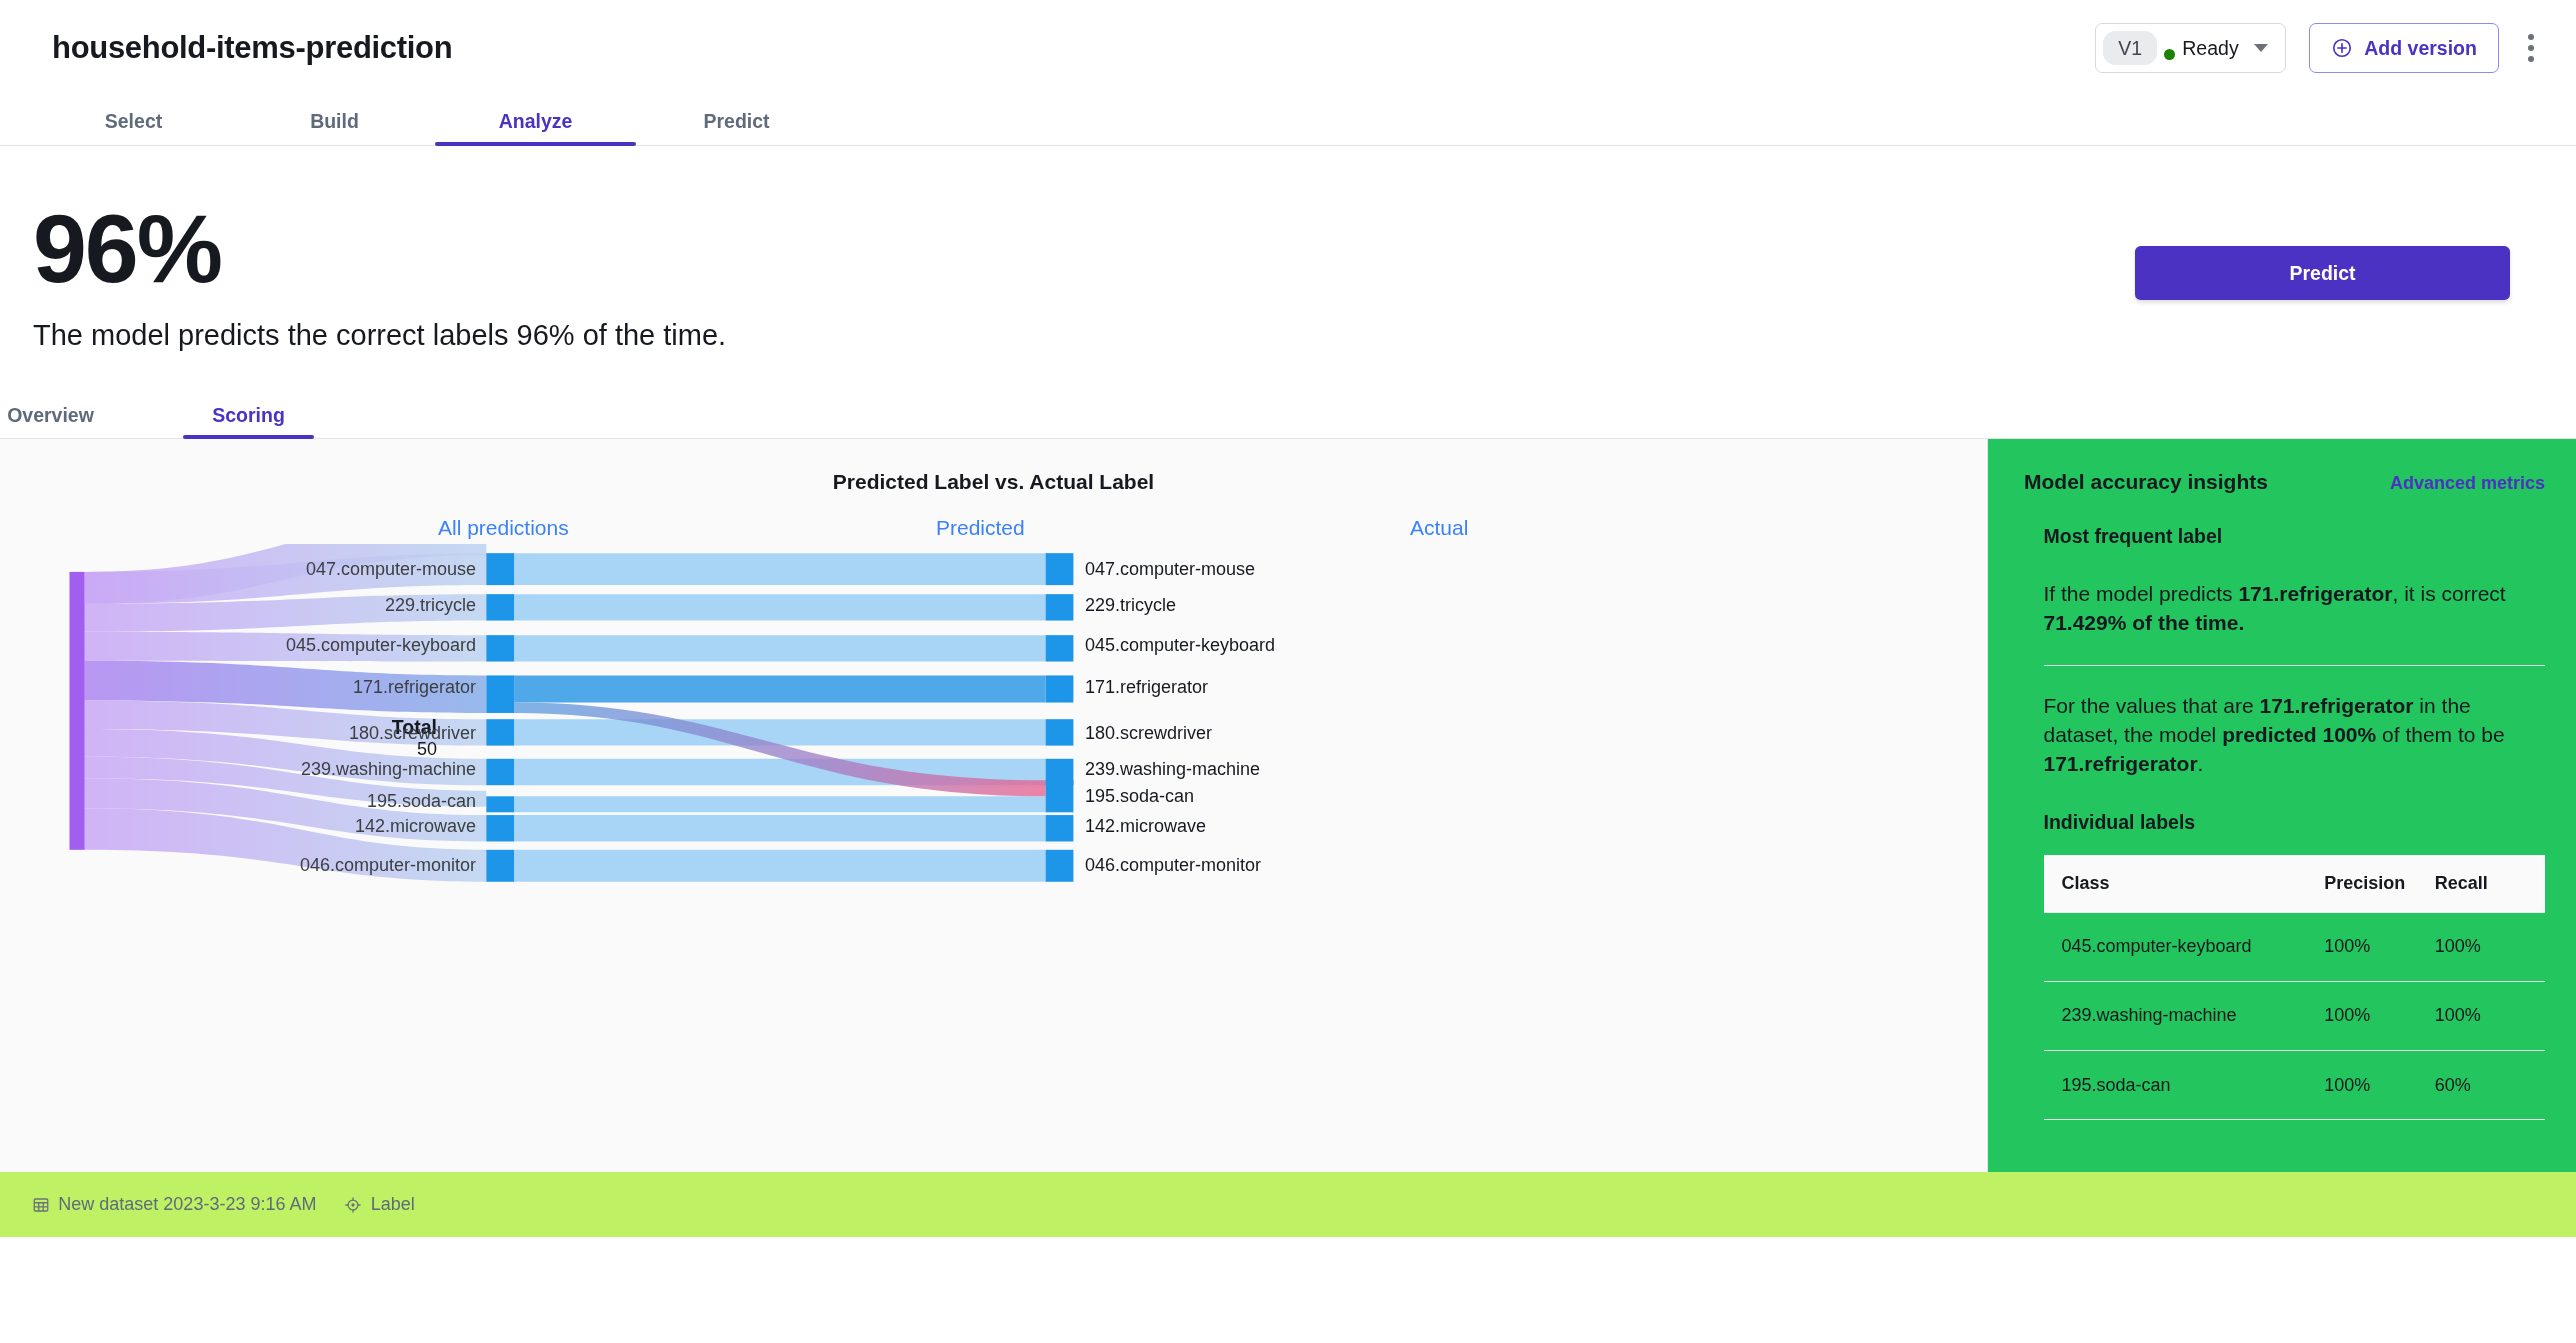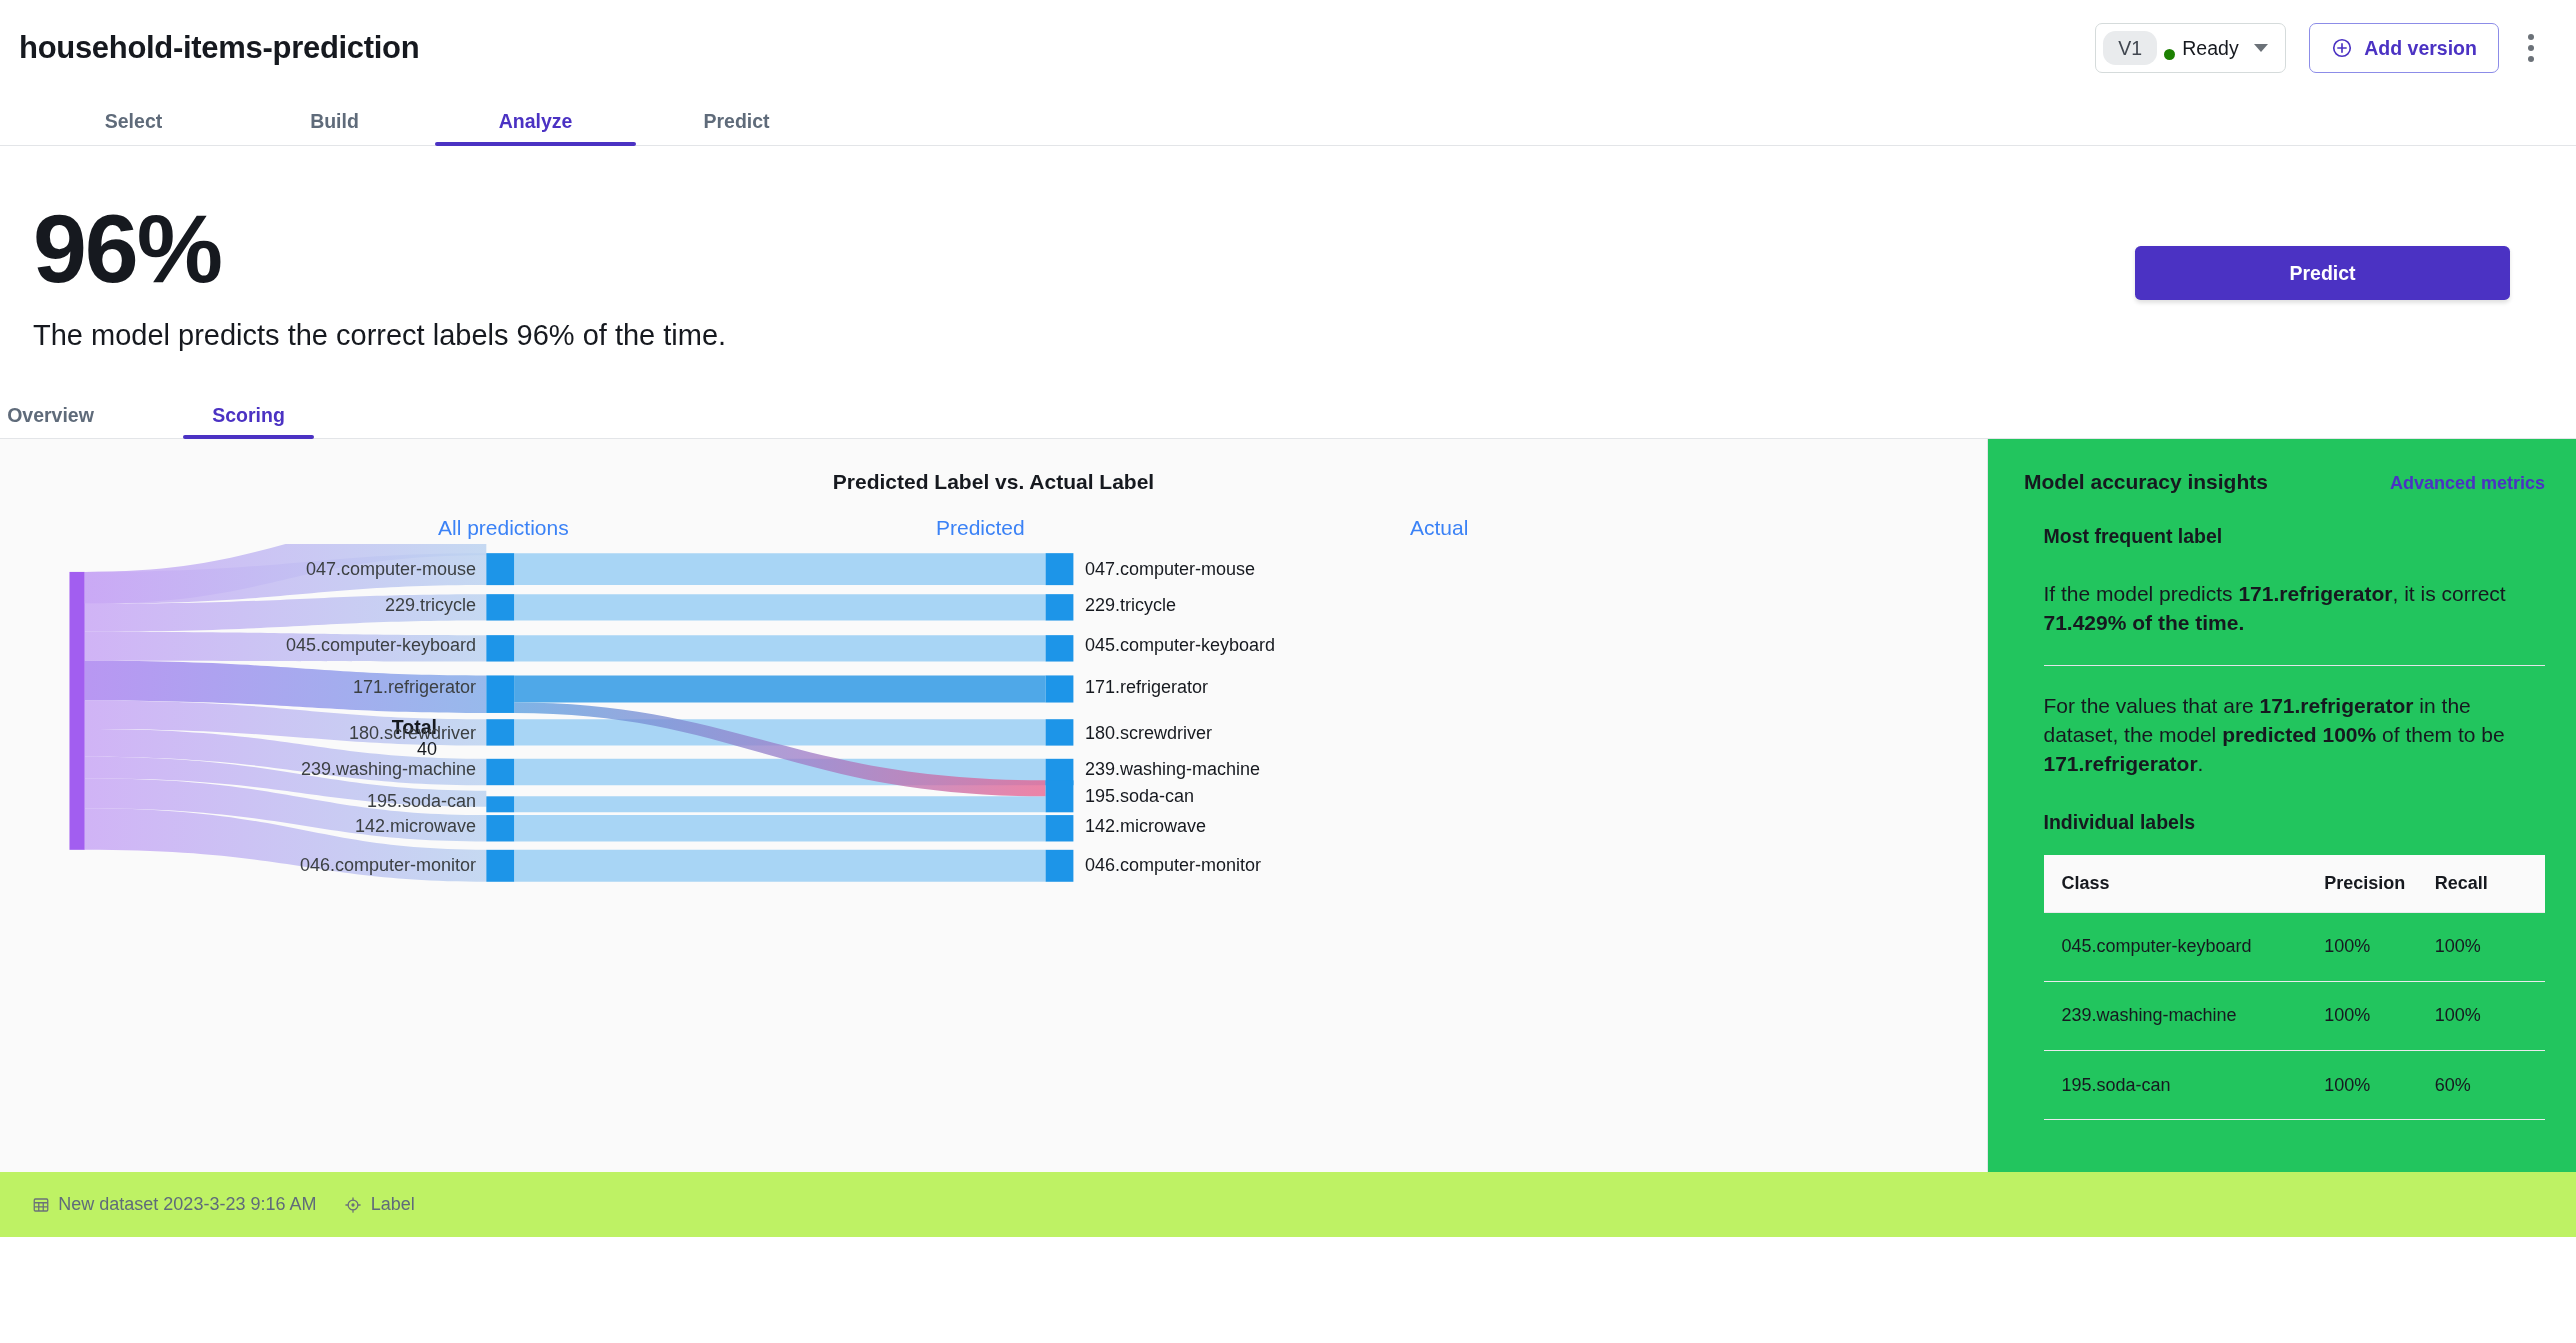--- a/index.html
+++ b/index.html
@@ -9,21 +9,21 @@
     font-family: "Liberation Sans", sans-serif;
     background: #ffffff;
     color: #16191f;
     overflow: hidden;
   }
 
   
   .app-header {
     height: 96px;
     display:flex; align-items:center; justify-content:space-between;
-    padding: 0 36px 0 19px;
+    padding: 0 36px 0 52px;
     background:#fff;
   }
   .app-title { font-size: 31px; font-weight: 700; letter-spacing:-0.3px; color:#16191f; }
   .header-right { display:flex; align-items:center; gap: 23.6px; }
 
   .version-pill {
     display:flex; align-items:center; gap: 7px;
     height: 50px; padding: 0 16.7px 0 7px;
     border:0.7px solid #d5dbdb; border-radius: 7px; background:#fff;
   }
@@ -287,21 +287,21 @@
         <rect x="1505" y="189" width="40" height="39" fill="#1d95e8"></rect>
         <rect x="1505" y="252" width="40" height="38" fill="#1d95e8"></rect>
         <rect x="1505" y="309" width="40" height="38" fill="#1d95e8"></rect>
         <rect x="1505" y="340" width="40" height="46" fill="#1d95e8"></rect>
         <rect x="1505" y="390" width="40" height="38" fill="#1d95e8"></rect>
         <rect x="1505" y="440" width="40" height="46" fill="#1d95e8"></rect>
       </svg>
 
       <div class="total-label" style="left:361px; top:172px; width:76px;">
         <span class="t1">Total</span>
-        <span class="t2">40</span>
+        <span class="t2">50</span>
       </div>
 
       <div class="node-label" style="left:0; top:14.6px;  width:476px; text-align:right;">047.computer-mouse</div>
       <div class="node-label" style="left:0; top:51px;  width:476px; text-align:right;">229.tricycle</div>
       <div class="node-label" style="left:0; top:91px; width:476px; text-align:right;">045.computer-keyboard</div>
       <div class="node-label" style="left:0; top:133px; width:476px; text-align:right;">171.refrigerator</div>
       <div class="node-label" style="left:0; top:179px; width:476px; text-align:right;">180.screwdriver</div>
       <div class="node-label" style="left:0; top:215px; width:476px; text-align:right;">239.washing-machine</div>
       <div class="node-label" style="left:0; top:247px; width:476px; text-align:right;">195.soda-can</div>
       <div class="node-label" style="left:0; top:272px; width:476px; text-align:right;">142.microwave</div>

